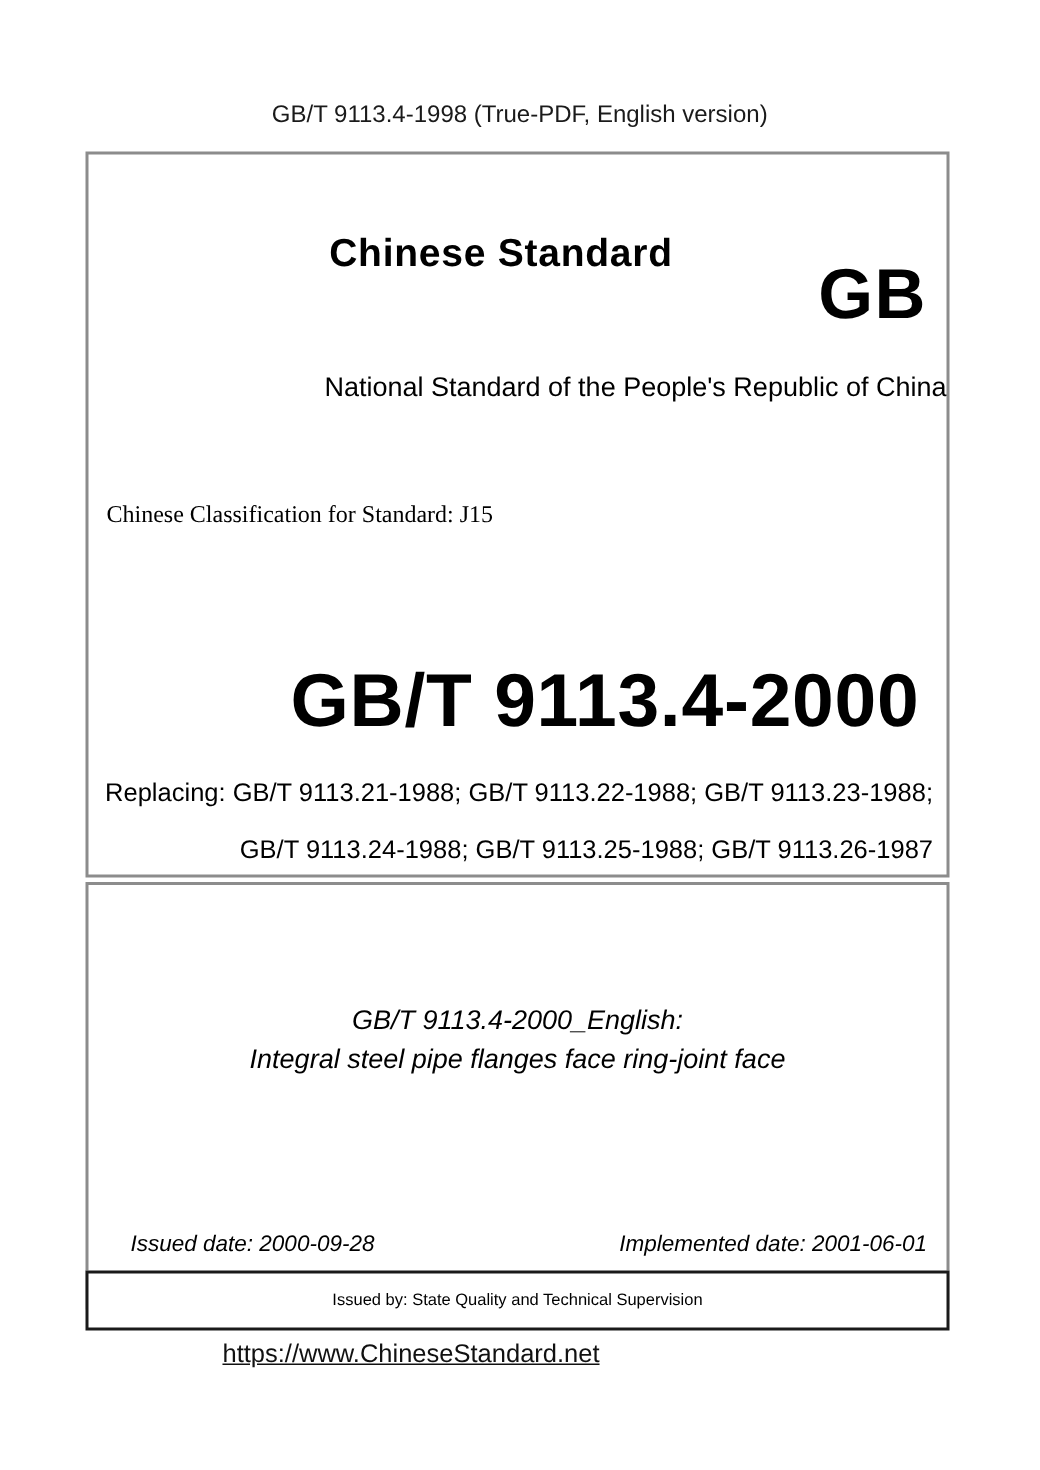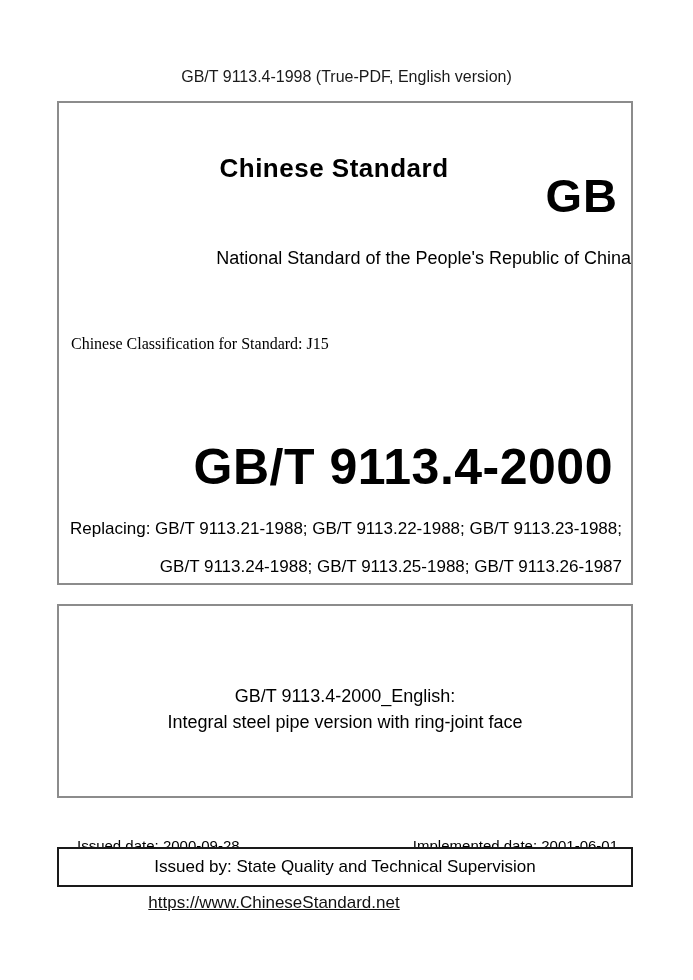--- a/index.html
+++ b/index.html
@@ -16,26 +16,26 @@
   .doc-header {
     position: absolute; top: 68px; left: 0; width: 693px;
     text-align: center; font-size: 16px; color: #1a1a1a;
   }
 
   .box {
     position: absolute; left: 57px; width: 576px;
     border: 2px solid #8c8c8c; background: #fff;
   }
   .box-main   { top: 101px; height: 484px; }
-  .box-title  { top: 604px; height: 194px; }
+  .box-title  { top: 588px; height: 285px; font-style: italic; }
   .box-issuer {
     top: 847px; height: 40px;
     border: 2px solid #1a1a1a;
     display: flex; align-items: center; justify-content: center;
-    font-size: 17px;
+    font-size: 11px;
   }
 
   
   .brand-title {
     position: absolute; top: 50px; left: 0; right: 22px;
     text-align: center; font-weight: bold; font-size: 26px; letter-spacing: 0.5px;
   }
   .gb-logo {
     position: absolute; top: 37px; right: 13px;
     font-weight: bold; font-size: 47px; line-height: 1; letter-spacing: 1px; margin-top: 32px;
@@ -67,21 +67,21 @@
     position: absolute; top: 80px; left: 0; right: 0;
     text-align: center; font-size: 18px;
   }
   .eng-title-2 {
     position: absolute; top: 106px; left: 0; right: 0;
     text-align: center; font-size: 18px;
   }
   .dates-row {
     position: absolute; top: 231px; left: 0; right: 0;
     display: flex; justify-content: space-between;
-    padding: 0 13px 0 18px; font-size: 15px;
+    padding: 0 13px 0 28px; font-size: 15px;
   }
 
   
   .site-link-wrap {
     position: absolute; top: 893px; left: 0; width: 548px; text-align: center;
   }
   .site-link {
     font-size: 17px; color: #111111;
     text-decoration: underline; cursor: pointer;
   }
@@ -100,21 +100,21 @@
     <div class="classification">Chinese Classification for Standard: J15</div>
     <div class="std-number">GB/T 9113.4-2000</div>
     <div class="replacing">
       <div>Replacing: GB/T 9113.21-1988; GB/T 9113.22-1988; GB/T 9113.23-1988;</div>
       <div>GB/T 9113.24-1988; GB/T 9113.25-1988; GB/T 9113.26-1987</div>
     </div>
   </div>
 
   <div class="box box-title">
     <div class="eng-title-1">GB/T 9113.4-2000_English:</div>
-    <div class="eng-title-2">Integral steel pipe version with ring-joint face</div>
+    <div class="eng-title-2">Integral steel pipe flanges face ring-joint face</div>
     <div class="dates-row">
       <span>Issued date: 2000-09-28</span>
       <span>Implemented date: 2001-06-01</span>
     </div>
   </div>
 
   <div class="box box-issuer">
     <span>Issued by: State Quality and Technical Supervision</span>
   </div>
 

